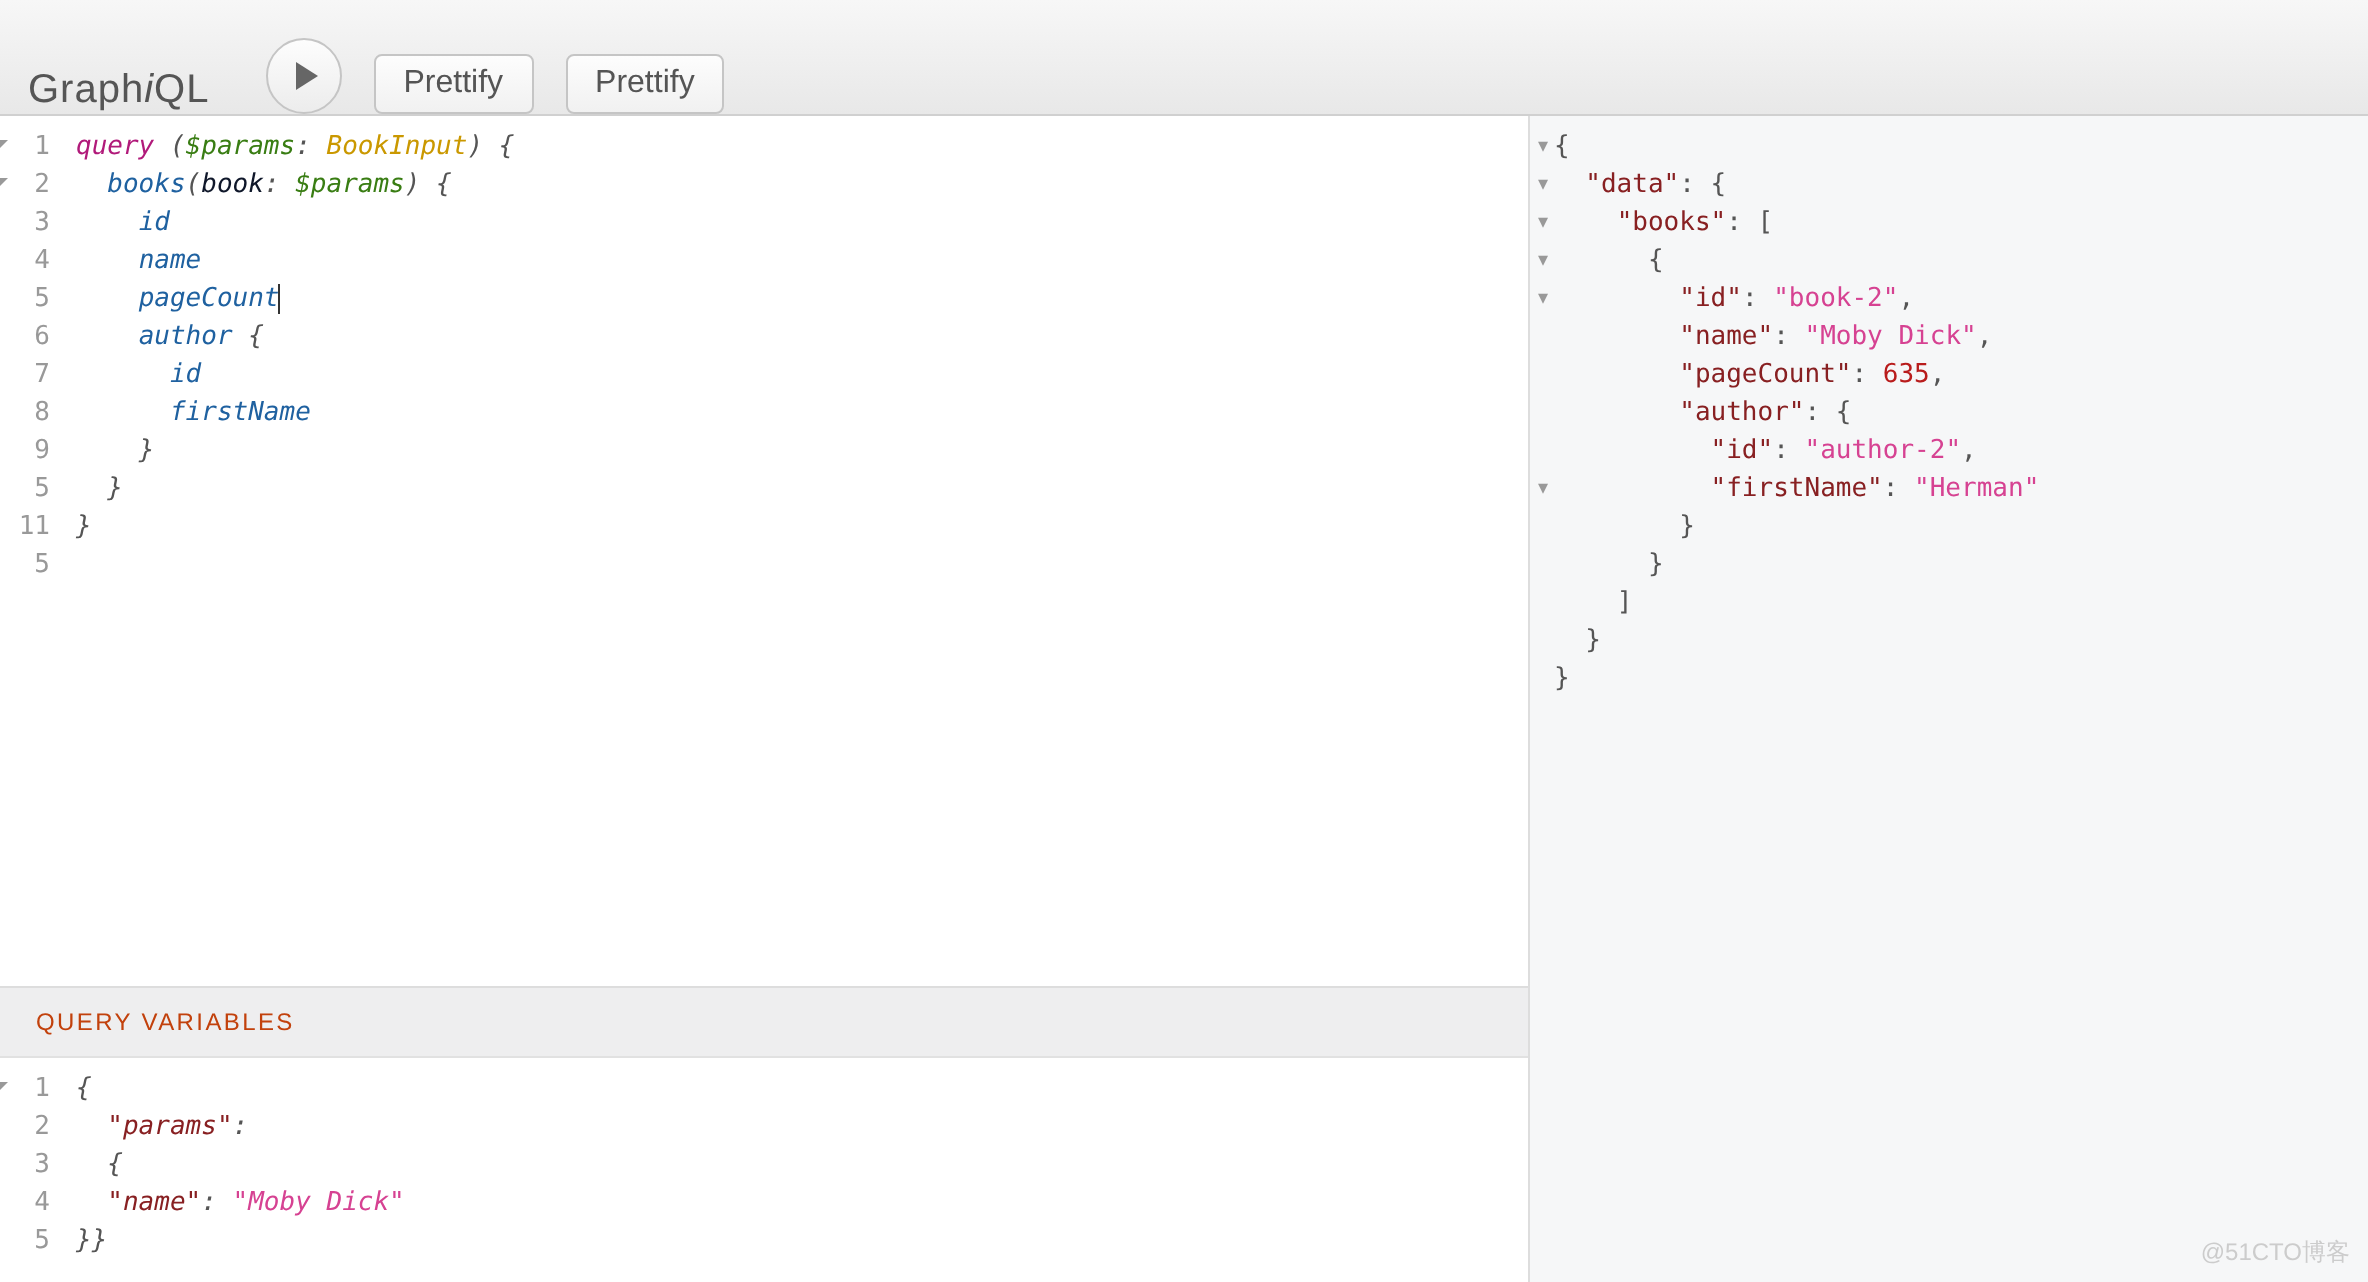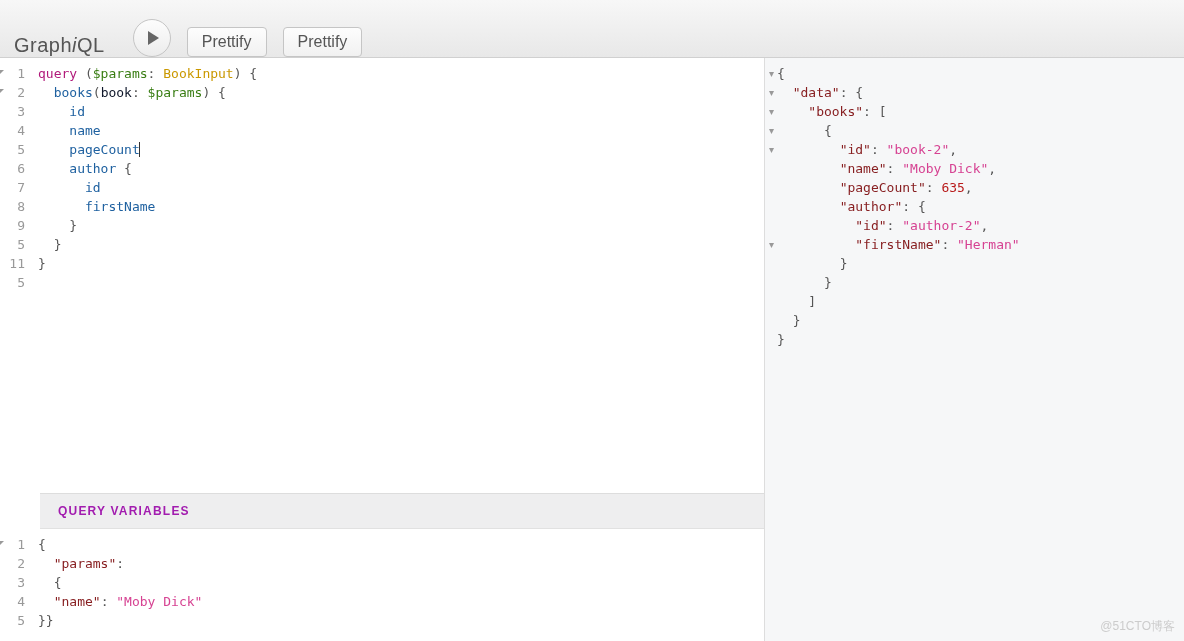--- a/index.html
+++ b/index.html
@@ -14,36 +14,36 @@
     .tb-btn:first-of-type { margin-left: 22px; }
     
     .main { display: flex; height: 591px; }
     .left { flex: 0 0 765px; display: flex; flex-direction: column; border-right: 1px solid #ddd; }
     .right { flex: 1; background: #f6f7f8; position: relative; }
     
     .editor-wrap { display: flex; background: #fff; }
     .gutter { width: 30px; text-align: right; padding: 6px 5px 6px 0; color: #999; font-family: Consolas, Monaco, monospace; font-size: 13px; line-height: 19px; user-select: none; background:#fff; }
     .gutter .ln { display:block; position:relative; }
     .fold { position:absolute; left:-2px; top:4px; width:0; height:0; border-left:4px solid #999; border-top:4px solid transparent; border-bottom:4px solid transparent; transform: rotate(90deg); }
-    .code { flex: 1; padding: 6px 8px; font-family: Consolas, Monaco, monospace; font-size: 13px; line-height: 19px; white-space: pre; color: #333; position:relative; }
+    .code { flex: 1; padding: 6px 8px; font-family: Consolas, Monaco, monospace; font-size: 13px; line-height: 19px; white-space: pre; color: #333; position:relative;font-style:italic; }
     .cursor { border-right:1px solid #333; margin-left:-1px; animation: blink 1.1s steps(1) infinite; }
     @keyframes blink { 50% { border-color: transparent; } }
     
     .kw { color: #b11a7a; }
     .var { color: #397d13; }
     .type { color: #ca9800; }
     .field { color: #1f61a0; }
     .arg { color: #0f172a; }
     .punct { color: #555; }
     .key { color: #882022; }
     .str { color: #d64292; }
     .num { color: #b91c1c; }
     
     .query-pane { flex: 1; overflow: auto; }
-    .vars-header { background: #eeeeef; border-top: 1px solid #ddd; border-bottom: 1px solid #e1e1e1; padding: 10px 18px; font-size: 12px; color: #a21caf; font-weight: 700; letter-spacing: 1.2px; text-transform: uppercase; cursor: row-resize; margin-left: 40px; }
+    .vars-header { background: #eeeeef; border-top: 1px solid #ddd; border-bottom: 1px solid #e1e1e1; padding: 10px 18px; font-size: 12px; color: #c2410c; font-weight: 400; letter-spacing: 1.2px; text-transform: uppercase; cursor: row-resize; }
     .vars-pane { height: 120px; }
     
     .result { padding: 6px 12px; font-family: Consolas, Monaco, monospace; font-size: 13px; line-height: 19px; white-space: pre; color: #333; }
     .rfolds { position:absolute; left:0; top:6px; line-height:19px; color:#999; font-size:10px; user-select:none;}
     .rfolds span{ display:block; height:19px; padding-left:4px;}
     
     .watermark { position:absolute; bottom:6px; right:9px; color:#ccc; font-size:12px; }
   </style>
 </head>
 <body>

